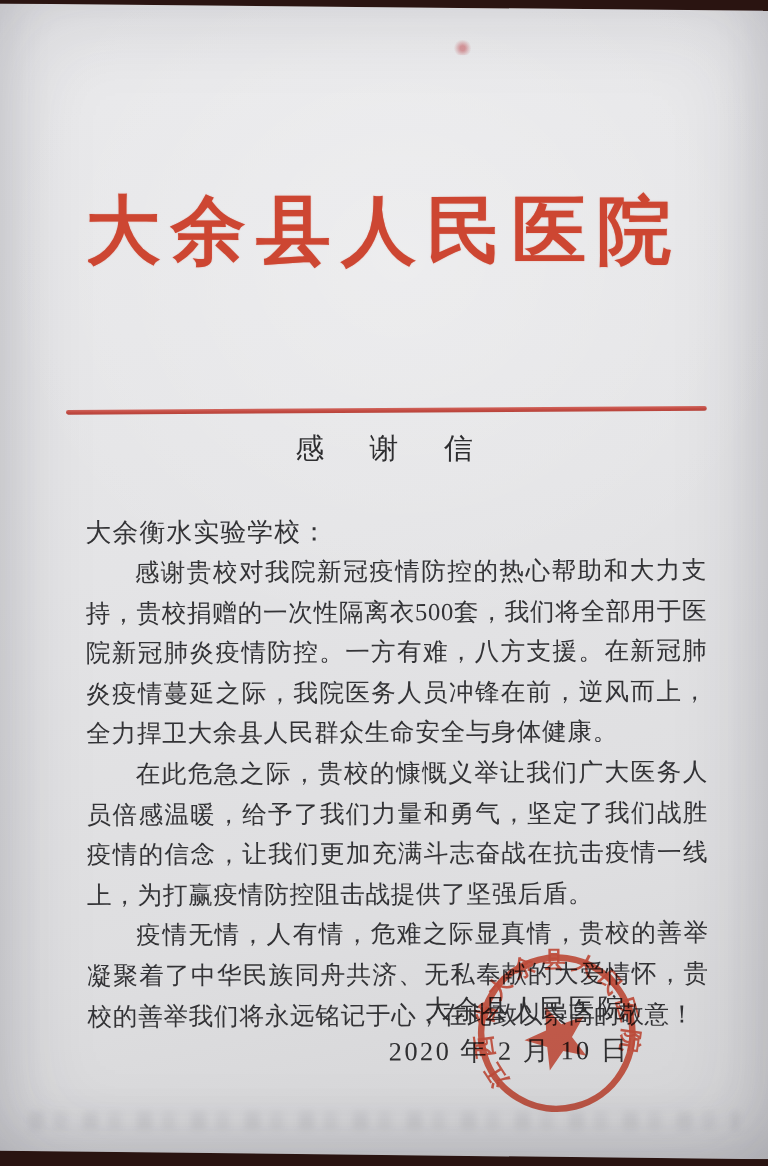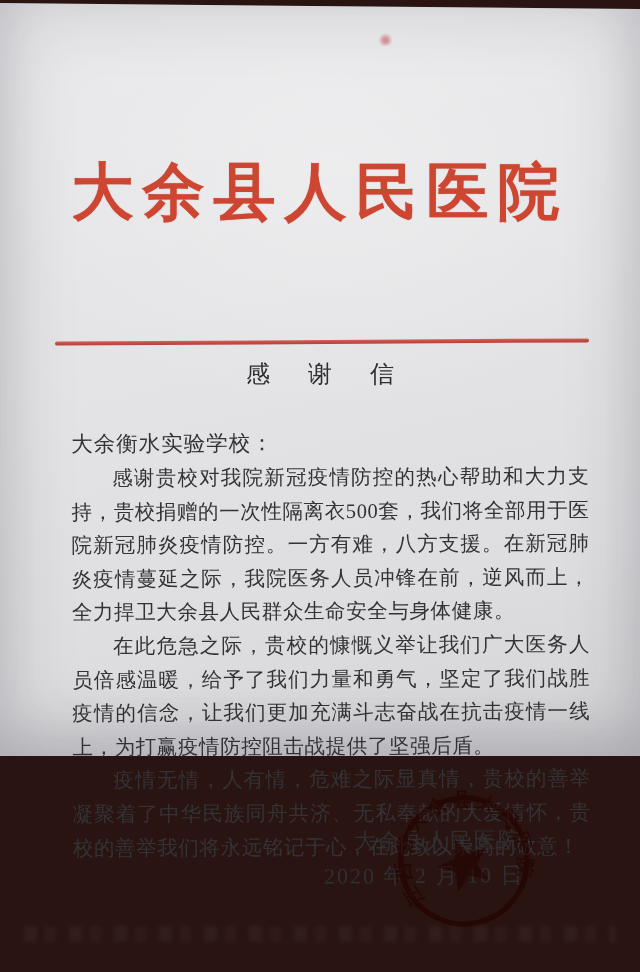--- a/index.html
+++ b/index.html
@@ -10,21 +10,21 @@
     --paper:#e4e4e6;
   }
   html,body{margin:0;padding:0;}
   body{
     width:640px;height:972px;
     background:#2a1411;
     font-family:"Liberation Serif","DejaVu Serif",serif;
     overflow:hidden;
     position:relative;
   }
-  .stage{position:absolute;inset:0;width:640px;height:756px;}
+  .stage{position:absolute;inset:0;width:640px;height:972px;}
   .paper{
     position:absolute;inset:0;
     clip-path:polygon(0 3px,100% 9px,100% 966px,0 959px);
     background:
       radial-gradient(90% 55% at 52% 22%, rgba(255,255,255,.28) 0%, rgba(255,255,255,0) 60%),
       linear-gradient(168deg,#e9e9eb 0%,#e4e4e6 45%,#dedee0 75%,#d3d3d5 100%);
   }
   .vignette{
     position:absolute;inset:0;pointer-events:none;
     box-shadow:inset 0 0 80px rgba(40,40,55,.18), inset 0 -25px 45px rgba(60,55,70,.12);

